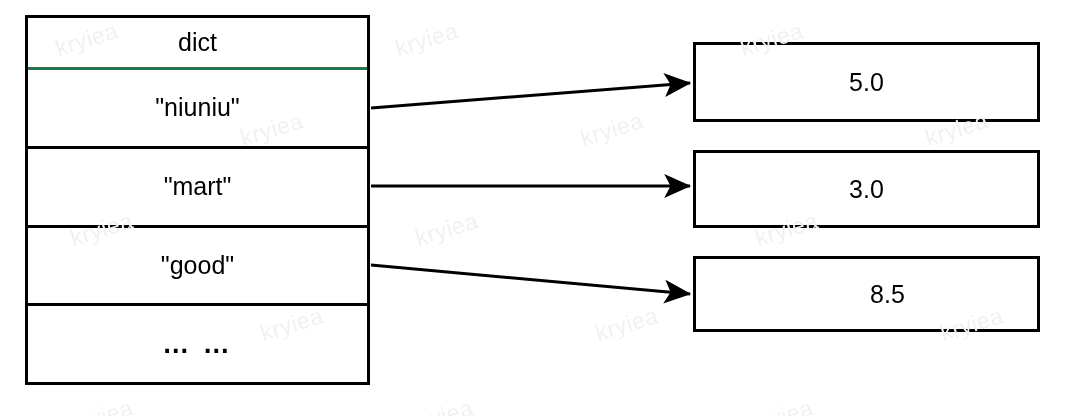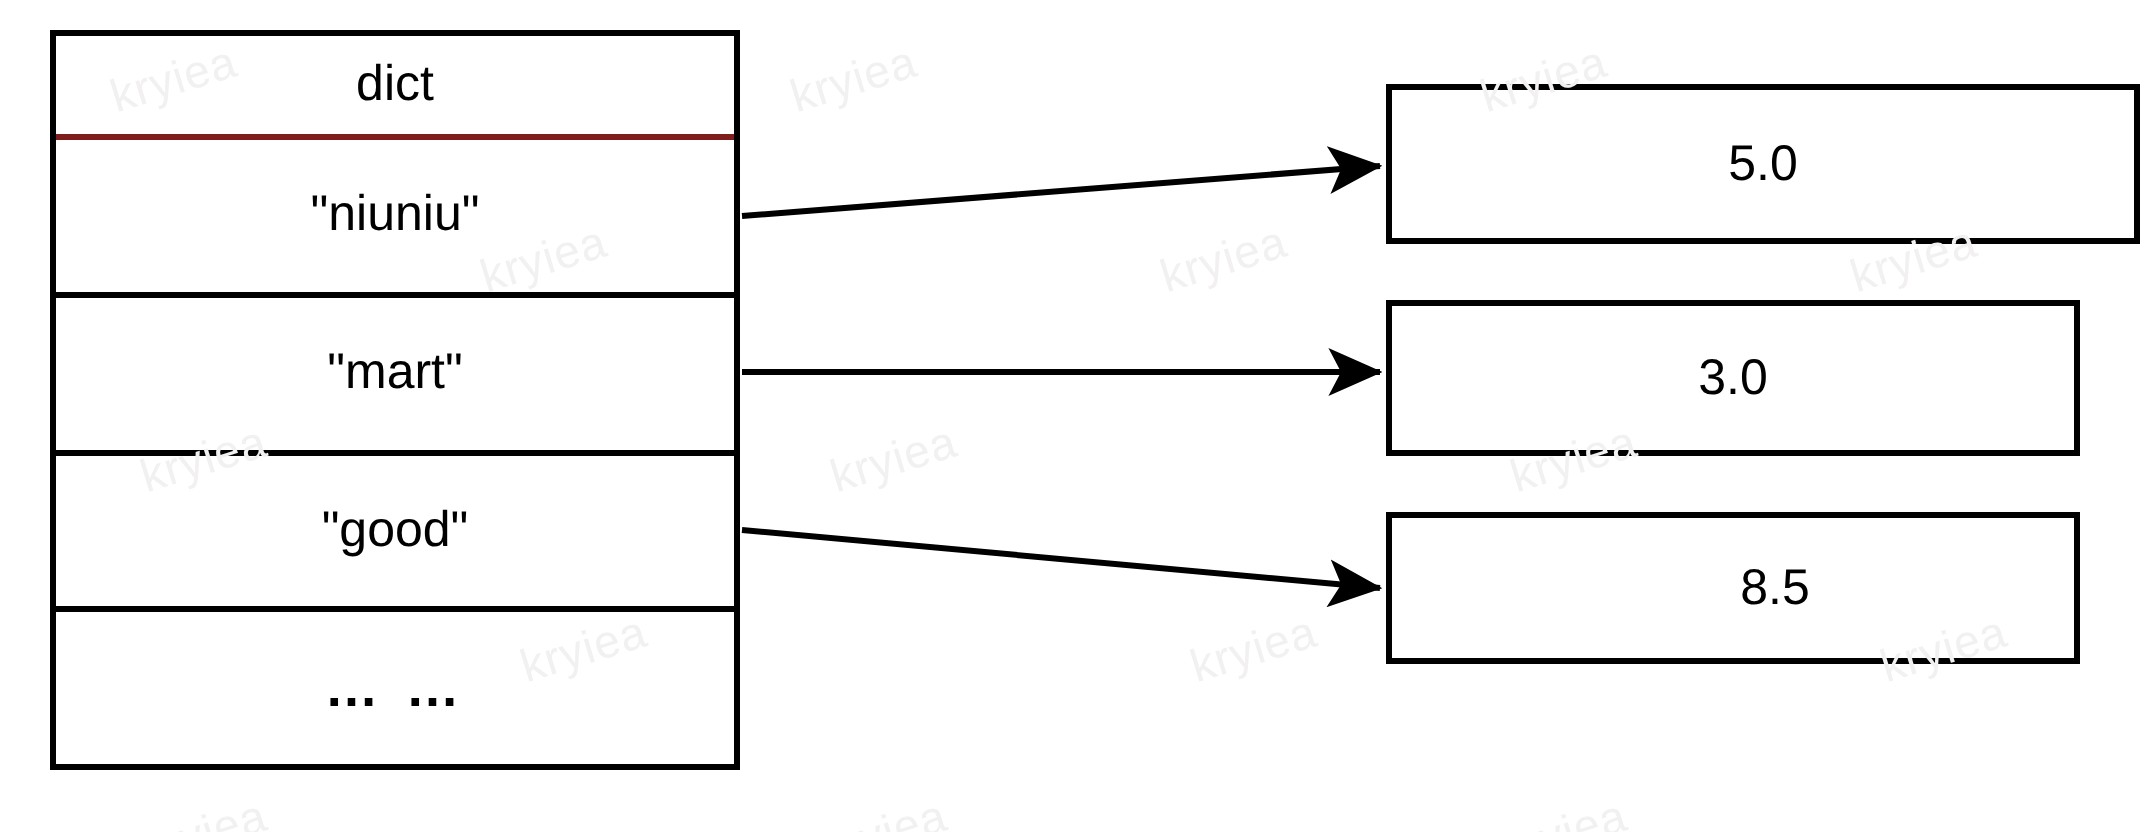--- a/index.html
+++ b/index.html
@@ -55,21 +55,21 @@
     box-sizing: border-box;
     display: flex;
     align-items: center;
     justify-content: center;
     color: #000000;
     font-size: 25px;
     background: #ffffff;
   }
   .dict-row.header {
     flex: 0 0 52px;
-    border-bottom: 3px solid #7f1d1d;
+    border-bottom: 3px solid #15803d;
   }
   .dict-row.key {
     flex: 1 1 0;
     border-bottom: 3px solid #000000;
   }
   .dict-row.last {
     flex: 1 1 0;
     border-bottom: none;
     letter-spacing: 3px;
     font-size: 27px;
@@ -81,21 +81,21 @@
     box-sizing: border-box;
     border: 3px solid #000000;
     background: #ffffff;
     display: flex;
     align-items: center;
     justify-content: center;
     color: #000000;
     font-size: 25px;
     z-index: 2;
   }
-  #value-box-0 { left: 693px; top: 42px;  width: 377px; height: 80px; }
+  #value-box-0 { left: 693px; top: 42px;  width: 347px; height: 80px; }
   #value-box-1 { left: 693px; top: 150px; width: 347px; height: 78px; }
   #value-box-2 { left: 693px; top: 256px; width: 347px; height: 76px; padding-left: 42px; }
   
   #arrow-layer {
     position: absolute;
     left: 0; top: 0;
     width: 1077px;
     height: 416px;
     z-index: 4;
     pointer-events: none;

